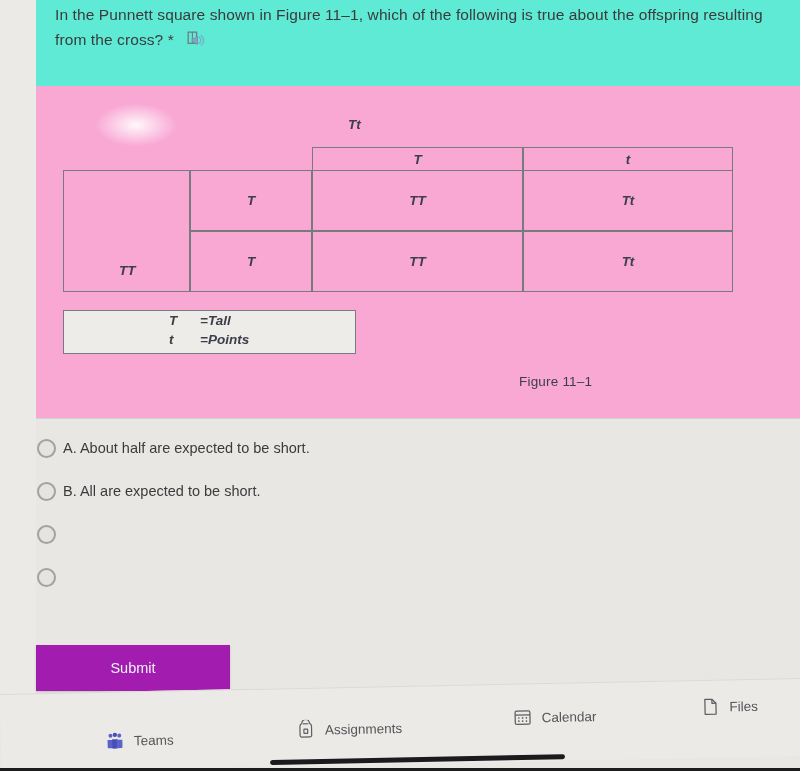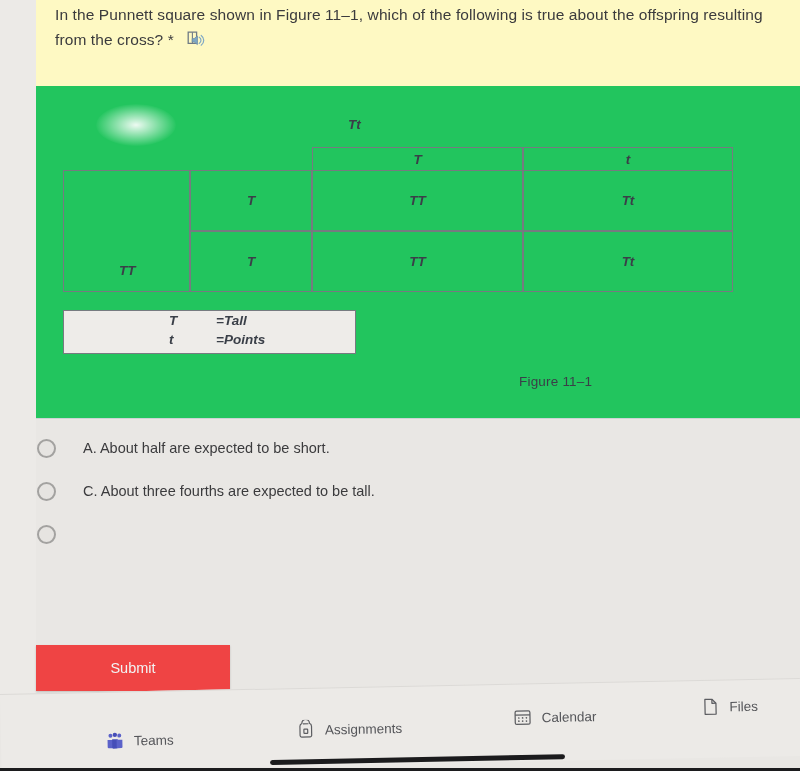--- a/index.html
+++ b/index.html
@@ -12,41 +12,41 @@
 
   
   #left-bezel{
     position:absolute;left:0;top:0;width:36px;height:700px;
     background:#eceae7;
   }
 
   
   #question-header{
     position:absolute;left:36px;top:0;width:764px;height:88px;
-    background:#fef9c3;
+    background:#5eead4;
   }
   #question-text{
     position:absolute;left:19px;top:2px;width:725px;
     font-size:15.5px;line-height:25px;color:#3b3b3d;
     letter-spacing:.1px;
   }
   #points-text{
     position:absolute;left:19px;top:54px;
     font-size:20px;line-height:22px;color:#3b3b3d;margin-top:31px;
   }
   .required-star{color:#3b3b3d;}
   #read-aloud-icon{
     display:inline-block;vertical-align:-3px;margin-left:9px;
     width:19px;height:17px;position:relative;
   }
 
   
   #figure-panel{
     position:absolute;left:36px;top:86px;width:764px;height:332px;
-    background:#22c55e;
+    background:#f9a8d4;
     border-bottom:1px solid #ccd4d6;
   }
   #glare{
     position:absolute;left:60px;top:18px;width:80px;height:42px;
     border-radius:50%;
     background:radial-gradient(ellipse at center, rgba(255,255,255,.92) 0%, rgba(255,255,255,0) 72%);
     pointer-events:none;
   }
 
   
@@ -73,48 +73,48 @@
   #legend-box{
     position:absolute;left:27px;top:224px;width:293px;height:44px;
     box-sizing:border-box;border:1px solid #767b80;
     background:#eeece9;
   }
   .legend-row{
     position:absolute;left:0;width:100%;height:21px;
     font-size:13.5px;font-weight:bold;font-style:italic;color:#3a3f48;
   }
   .legend-symbol{position:absolute;left:105px;}
-  .legend-meaning{position:absolute;left:152px;font-style:italic;}
+  .legend-meaning{position:absolute;left:136px;font-style:italic;}
 
   #figure-caption{
     position:absolute;left:483px;top:288px;
     font-size:13.5px;font-weight:normal;color:#3a3f48;letter-spacing:.2px;
   }
 
   
   #options{
     position:absolute;left:36px;top:430px;width:764px;
   }
   .option-row{
     position:relative;height:43px;
   }
   .radio{
     position:absolute;left:1px;top:9px;width:19px;height:19px;
     box-sizing:border-box;border:2px solid #a3a2a0;border-radius:50%;
     background:#e6e4e1;
   }
   .option-label{
-    position:absolute;left:47px;top:4px;
+    position:absolute;left:27px;top:4px;
     font-size:14.5px;color:#3b3b3d;line-height:28px;
   }
 
   
   #submit-button{
     position:absolute;left:36px;top:645px;width:194px;height:46px;
-    background:#ef4444;color:#f2f4f4;
+    background:#a21caf;color:#f2f4f4;
     display:flex;align-items:center;justify-content:center;
     font-size:14.5px;border:none;cursor:pointer;
     box-shadow:0 1px 2px rgba(0,0,0,.18);
   }
 
   
   #bottom-nav{
     position:absolute;left:0;top:694px;width:800px;height:77px;
     background:#eceae7;
     border-top:1px solid #dcdad7;
@@ -198,21 +198,24 @@
   <div id="figure-caption">Figure 11–1</div>
 </div>
 
 <div id="options">
   <div class="option-row">
     <span class="radio"></span>
     <span class="option-label">A. About half are expected to be short.</span>
   </div>
   <div class="option-row">
     <span class="radio"></span>
-    <span class="option-label">C. About three fourths are expected to be tall.</span>
+    <span class="option-label">B. All are expected to be short.</span>
+  </div>
+  <div class="option-row">
+    <span class="radio"></span>
   </div>
   <div class="option-row">
     <span class="radio"></span>
   </div>
 </div>
 
 <div id="submit-button">Submit</div>
 
 <div id="bottom-nav">
 

